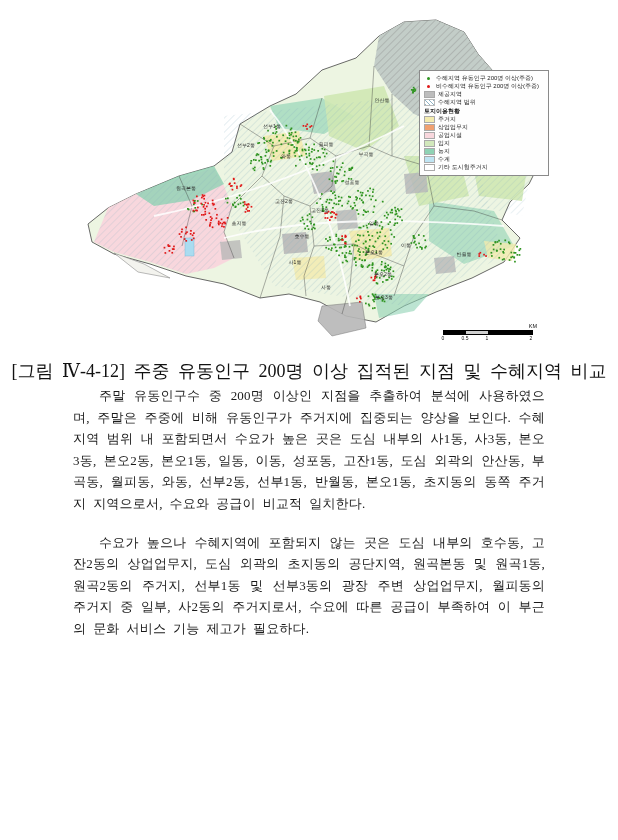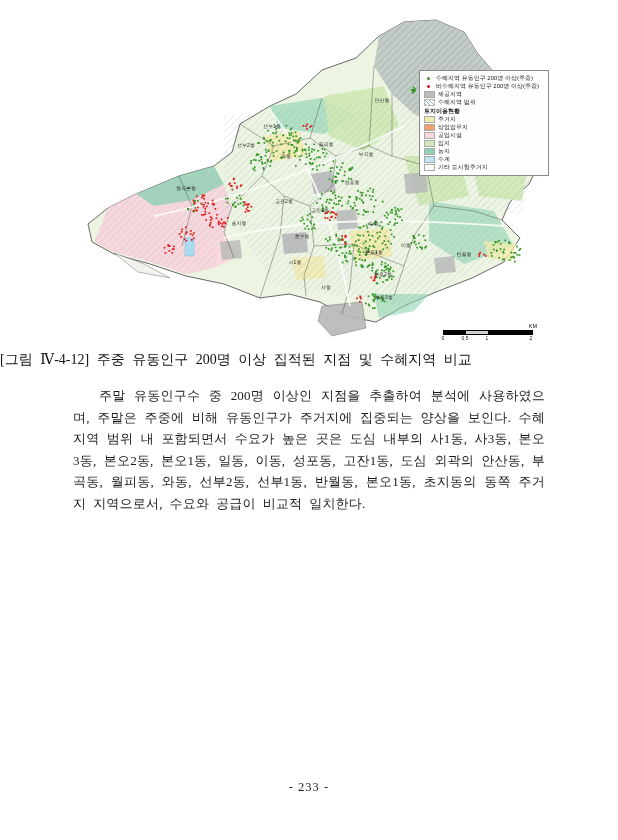--- a/index.html
+++ b/index.html
@@ -29,21 +29,21 @@
   }
   
   .scalebar{position:absolute;right:14px;bottom:6px;width:92px;height:16px;
     font:5px "Liberation Sans",sans-serif;color:#111;}
   .scalebar .km{position:absolute;right:-2px;top:-2px;font-size:5.5px;}
   .scalebar .bar{position:absolute;left:0;top:5px;width:88px;height:3px;border:0.5px solid #000;display:flex;}
   .scalebar .seg{height:100%;}
   .scalebar .ticks{position:absolute;left:0;top:10px;width:88px;height:6px;}
   .scalebar .ticks span{position:absolute;transform:translateX(-50%);}
   figcaption{
-    margin-top:4px;text-align:left;font-size:14px;word-spacing:4px;color:#111;
+    margin-top:12px;text-align:center;font-size:18px;word-spacing:4px;color:#111;
   }
   
   .body-text{position:absolute;left:56px;top:368px;width:506px;}
   .body-text p{
     margin:17px;font-size:13px;line-height:21.6px;text-indent:2em;
     text-align:justify;word-spacing:3.5px;letter-spacing:0.2px;
   }
   .page-number{position:absolute;left:0;top:780px;width:100%;text-align:center;
     font-size:12.5px;letter-spacing:1px;}
 </style>
@@ -916,16 +916,16 @@
             <span style="left: 100%;">2</span>
           </div>
       </div>
     </div>
 
     <figcaption>[그림 Ⅳ-4-12] 주중 유동인구 200명 이상 집적된 지점 및 수혜지역 비교</figcaption>
   </figure>
 
   <div class="body-text">
     <p>주말 유동인구수 중 200명 이상인 지점을 추출하여 분석에 사용하였으며, 주말은 주중에 비해 유동인구가 주거지에 집중되는 양상을 보인다. 수혜지역 범위 내 포함되면서 수요가 높은 곳은 도심 내부의 사1동, 사3동, 본오3동, 본오2동, 본오1동, 일동, 이동, 성포동, 고잔1동, 도심 외곽의 안산동, 부곡동, 월피동, 와동, 선부2동, 선부1동, 반월동, 본오1동, 초지동의 동쪽 주거지 지역으로서, 수요와 공급이 비교적 일치한다.</p>
+    <p>수요가 높으나 수혜지역에 포함되지 않는 곳은 도심 내부의 호수동, 고잔2동의 상업업무지, 도심 외곽의 초지동의 공단지역, 원곡본동 및 원곡1동, 원곡2동의 주거지, 선부1동 및 선부3동의 광장 주변 상업업무지, 월피동의 주거지 중 일부, 사2동의 주거지로서, 수요에 따른 공급이 부족하여 이 부근의 문화 서비스 기능 제고가 필요하다.</p>
   </div>
 
-  <div class="page-number">- 233 -</div>
 </div>
 
 </body></html>

